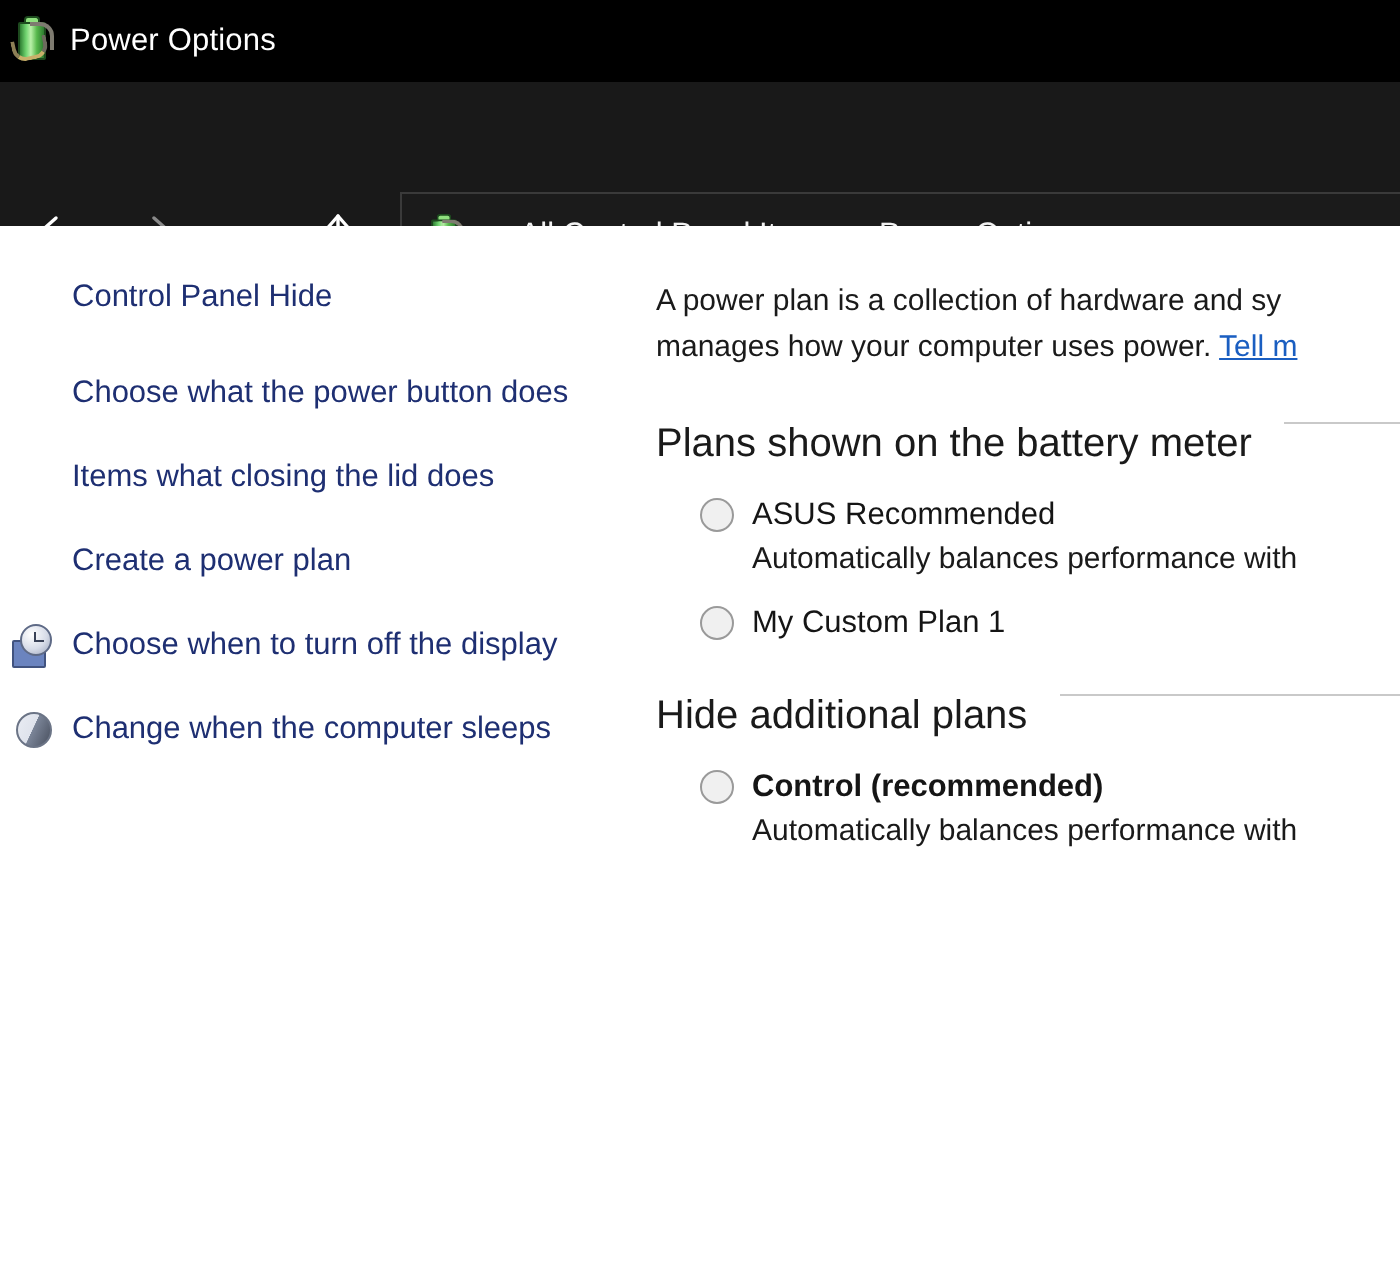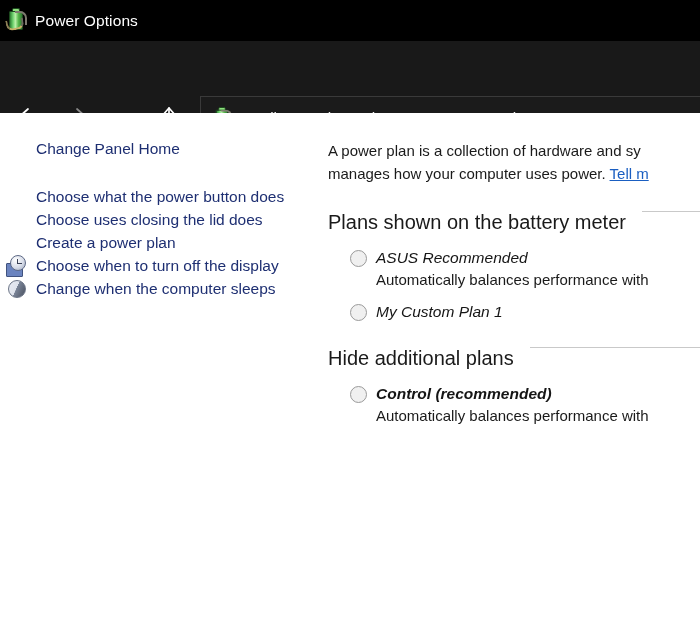--- a/index.html
+++ b/index.html
@@ -166,21 +166,21 @@
   .side-link {
     position: relative;
     color: #1e2f72;
     font-size: 15.5px;
     line-height: 23px;
     margin: 0 0 0 36px;
     max-width: 250px;
     cursor: pointer;
   }
   .side-link.home { margin-bottom: 25px; }
-  .side-link.gap  { }
+  .side-link.gap  { margin-top: 19px; }
   .side-ico {
     position: absolute;
     left: -30px;
     top: 1px;
     width: 22px; height: 22px;
   }
 
   
   .ico-display-base {
     position: absolute;
@@ -268,22 +268,20 @@
     min-width: 60px;
   }
 
   .plan {
     margin-top: 15px;
     margin-left: 22px;
     position: relative;
   }
   .plan-row {
     display: flex;
-    align-items: center;
-    font-style: italic;
   }
   .radio {
     width: 17px; height: 17px;
     border-radius: 50%;
     border: 1px solid #9a9a9a;
     background: #f0f0f0;
     box-sizing: border-box;
     flex: none;
     margin-right: 9px;
   }
@@ -356,25 +354,25 @@
       <span class="addr-chev">«</span>
       <span class="crumb first">All Control Panel Items</span>
       <span class="crumb-sep">›</span>
       <span class="crumb">Power Options</span>
     </div>
   </div>
 
   <div class="content">
 
     <div class="sidebar">
-      <div class="side-link home">Change Panel Home</div>
+      <div class="side-link home">Control Panel Hide</div>
 
       <div class="side-link gap">Choose what the power button does</div>
 
-      <div class="side-link gap">Choose uses closing the lid does</div>
+      <div class="side-link gap">Items what closing the lid does</div>
 
       <div class="side-link gap">Create a power plan</div>
 
       <div class="side-link gap">
         <span class="side-ico">
           <span class="ico-display-base"></span>
           <span class="ico-clock"></span>
         </span>
         <span>Choose when to turn off the display</span>
       </div>

